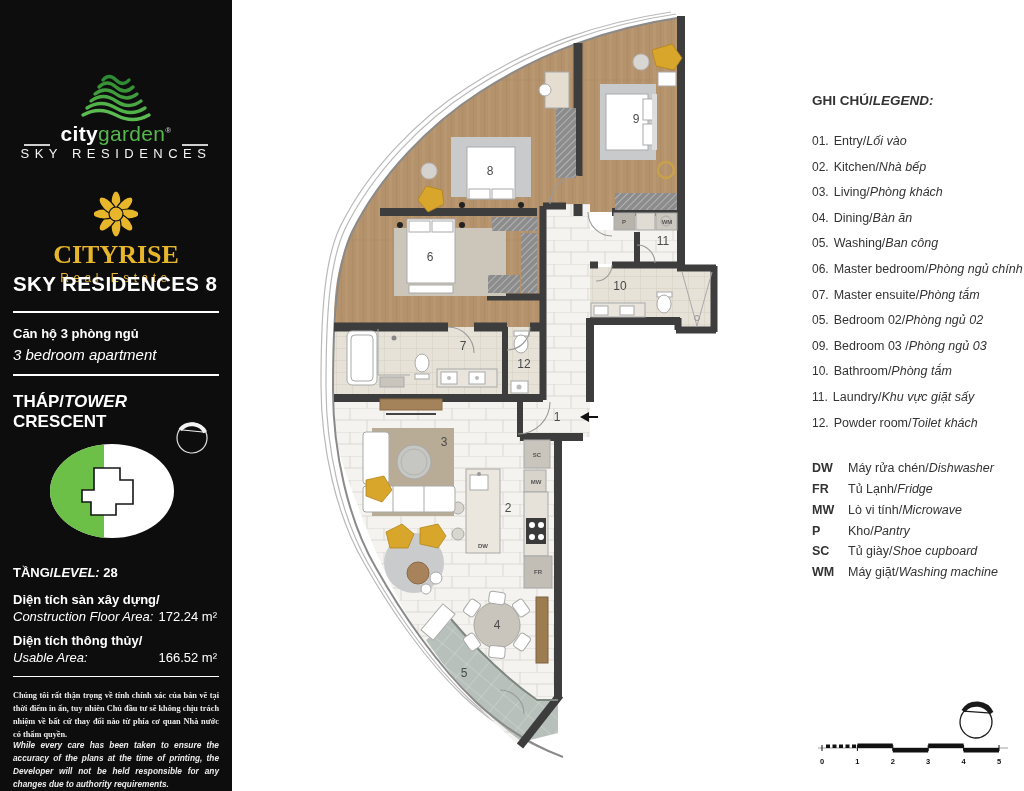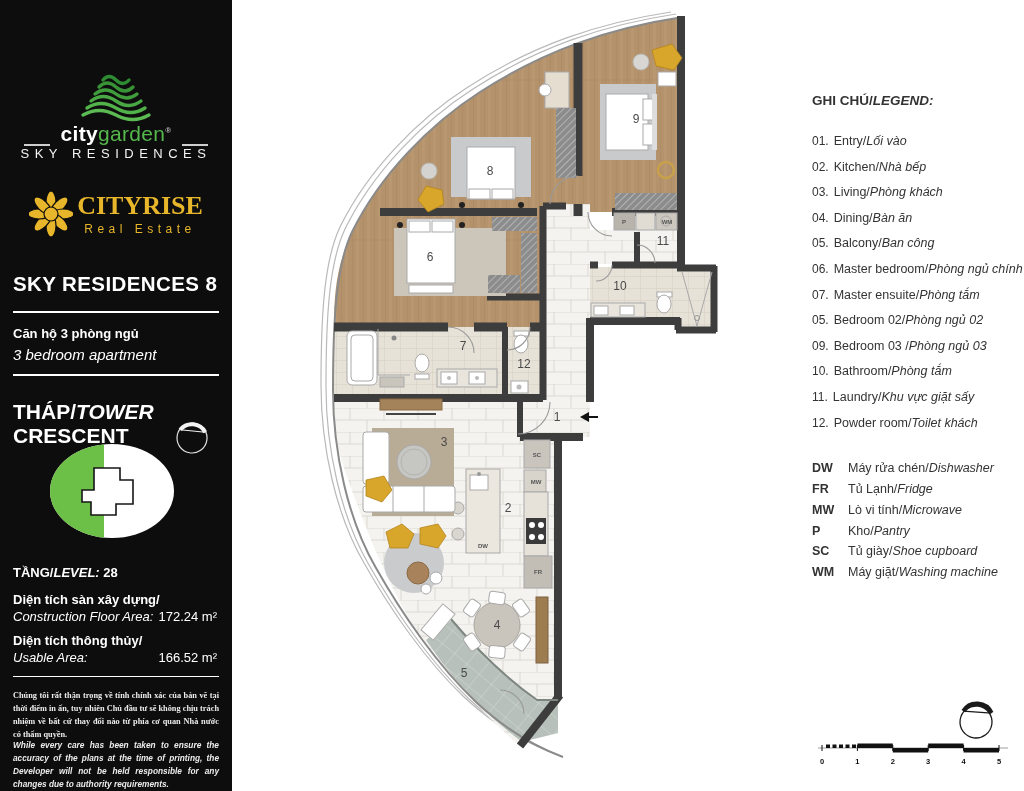--- a/index.html
+++ b/index.html
@@ -9,29 +9,29 @@
   .sidebar{position:absolute;left:0;top:0;width:232px;height:791px;background:#0d0d0d;color:#fff;}
   .sb-abs{position:absolute;left:13px;right:13px;}
   .waves{position:absolute;left:44px;top:72px;}
   .cg-row{position:absolute;left:0;right:0;top:122px;display:flex;align-items:flex-end;justify-content:center;gap:11px;}
   .dash{display:inline-block;width:26px;height:2px;background:#cfcfcf;}
   .cg-text{font-size:21px;font-weight:bold;letter-spacing:.3px;}
   .cg-text .city{color:#fff;}
   .cg-text .garden{color:#56b84c;font-weight:normal;}
   .cg-text sup{font-size:8px;color:#bbb;}
   .sky{position:absolute;left:0;right:0;top:146px;text-align:center;font-size:13px;letter-spacing:5.5px;color:#f4f4f4;}
-  .cityrise{position:absolute;left:0;right:0;top:190px;display:flex;align-items:center;justify-content:center;gap:4px;}
+  .cityrise{position:absolute;left:0;right:0;top:190px;display:flex;align-items:center;justify-content:center;gap:4px;flex-direction:column;}
   .cr-txt{text-align:center;}
   .cr-name{font-family:"Liberation Serif",serif;font-weight:bold;font-size:26px;color:#e8b62a;line-height:1;}
   .cr-sub{font-size:12px;letter-spacing:4.5px;color:#e8b62a;margin-top:3px;}
   .unit-title{top:272px;font-size:20.5px;font-weight:bold;letter-spacing:.4px;}
   .hr{position:absolute;left:13px;right:13px;border-top:2px solid #fff;}
   .type-vi{top:326px;font-size:13px;font-weight:600;}
   .type-en{top:346px;font-size:15px;font-style:italic;}
-  .tower{top:392px;font-size:21px;font-weight:bold;margin-top:8px;}
+  .tower{top:392px;font-size:17px;font-weight:bold;}
   .tower i{font-style:italic;}
   .sb-compass{position:absolute;left:172px;top:418px;}
   .tower-svg{position:absolute;left:42px;top:440px;}
   .level{top:565px;font-size:13px;font-weight:bold;}
   .level i{font-style:italic;}
   .area-vi{font-size:13px;font-weight:600;}
   .area-en{font-size:13px;font-style:italic;}
   .area-val{position:absolute;right:15px;font-size:13px;}
   .disc-vi{top:690px;font-size:8.3px;line-height:1.55;font-weight:600;color:#ececec;text-align:justify;font-family:Liberation Serif, serif;}
   .disc-en{top:739px;font-size:8.3px;line-height:1.55;font-weight:600;font-style:italic;color:#ececec;text-align:justify;}
@@ -372,21 +372,21 @@
       <text class="tag" x="537" y="457">SC</text>
     </g>
   </svg>
 
   <aside class="legend">
     <h3><span>GHI CHÚ/</span><i>LEGEND:</i></h3>
     <div class="leg-item"><span class="num">01.</span><span>Entry/</span><i>Lối vào</i></div>
     <div class="leg-item"><span class="num">02.</span><span>Kitchen/</span><i>Nhà bếp</i></div>
     <div class="leg-item"><span class="num">03.</span><span>Living/</span><i>Phòng khách</i></div>
     <div class="leg-item"><span class="num">04.</span><span>Dining/</span><i>Bàn ăn</i></div>
-    <div class="leg-item"><span class="num">05.</span><span>Balcony/</span><i>Ban công</i></div>
+    <div class="leg-item"><span class="num">05.</span><span>Washing/</span><i>Ban công</i></div>
     <div class="leg-item"><span class="num">06.</span><span>Master bedroom/</span><i>Phòng ngủ chính</i></div>
     <div class="leg-item"><span class="num">07.</span><span>Master ensuite/</span><i>Phòng tắm</i></div>
     <div class="leg-item"><span class="num">05.</span><span>Bedroom 02/</span><i>Phòng ngủ 02</i></div>
     <div class="leg-item"><span class="num">09.</span><span>Bedroom 03 /</span><i>Phòng ngủ 03</i></div>
     <div class="leg-item"><span class="num">10.</span><span>Bathroom/</span><i>Phòng tắm</i></div>
     <div class="leg-item"><span class="num">11.</span><span>Laundry/</span><i>Khu vực giặt sấy</i></div>
     <div class="leg-item"><span class="num">12.</span><span>Powder room/</span><i>Toilet khách</i></div>
     <div class="leg-abbr">
       <div class="abbr-row">
           <b>DW</b>

